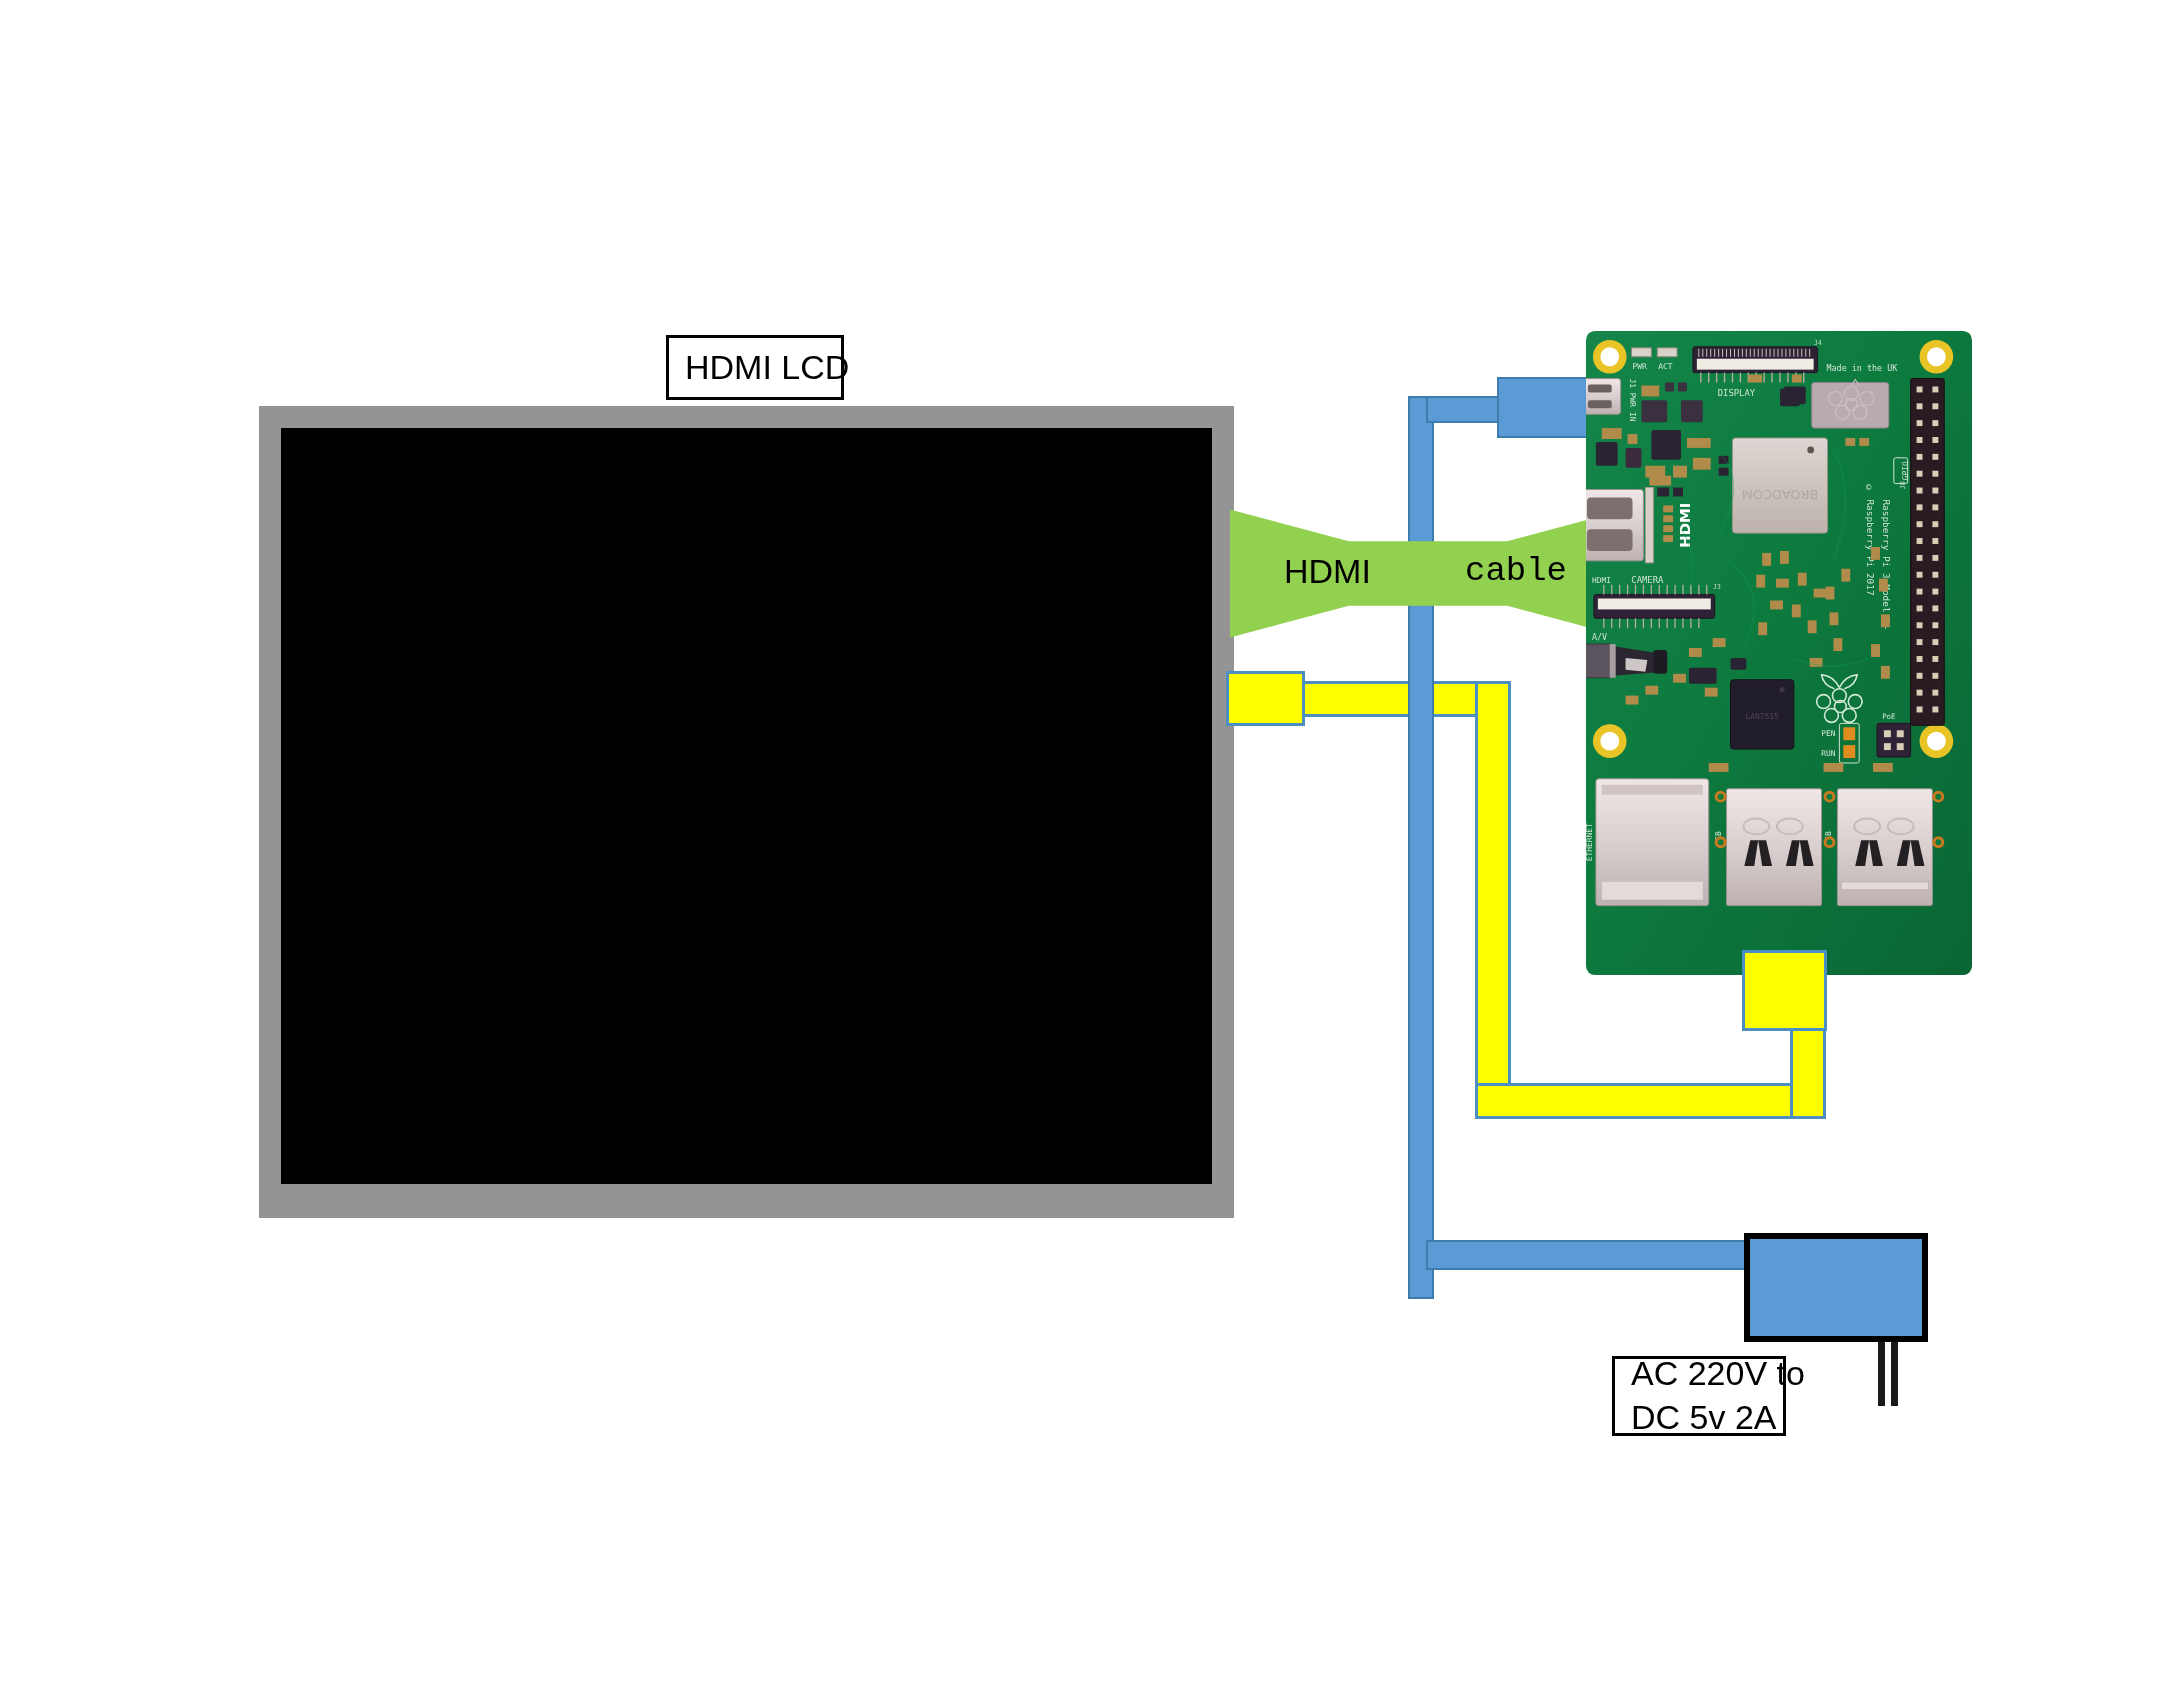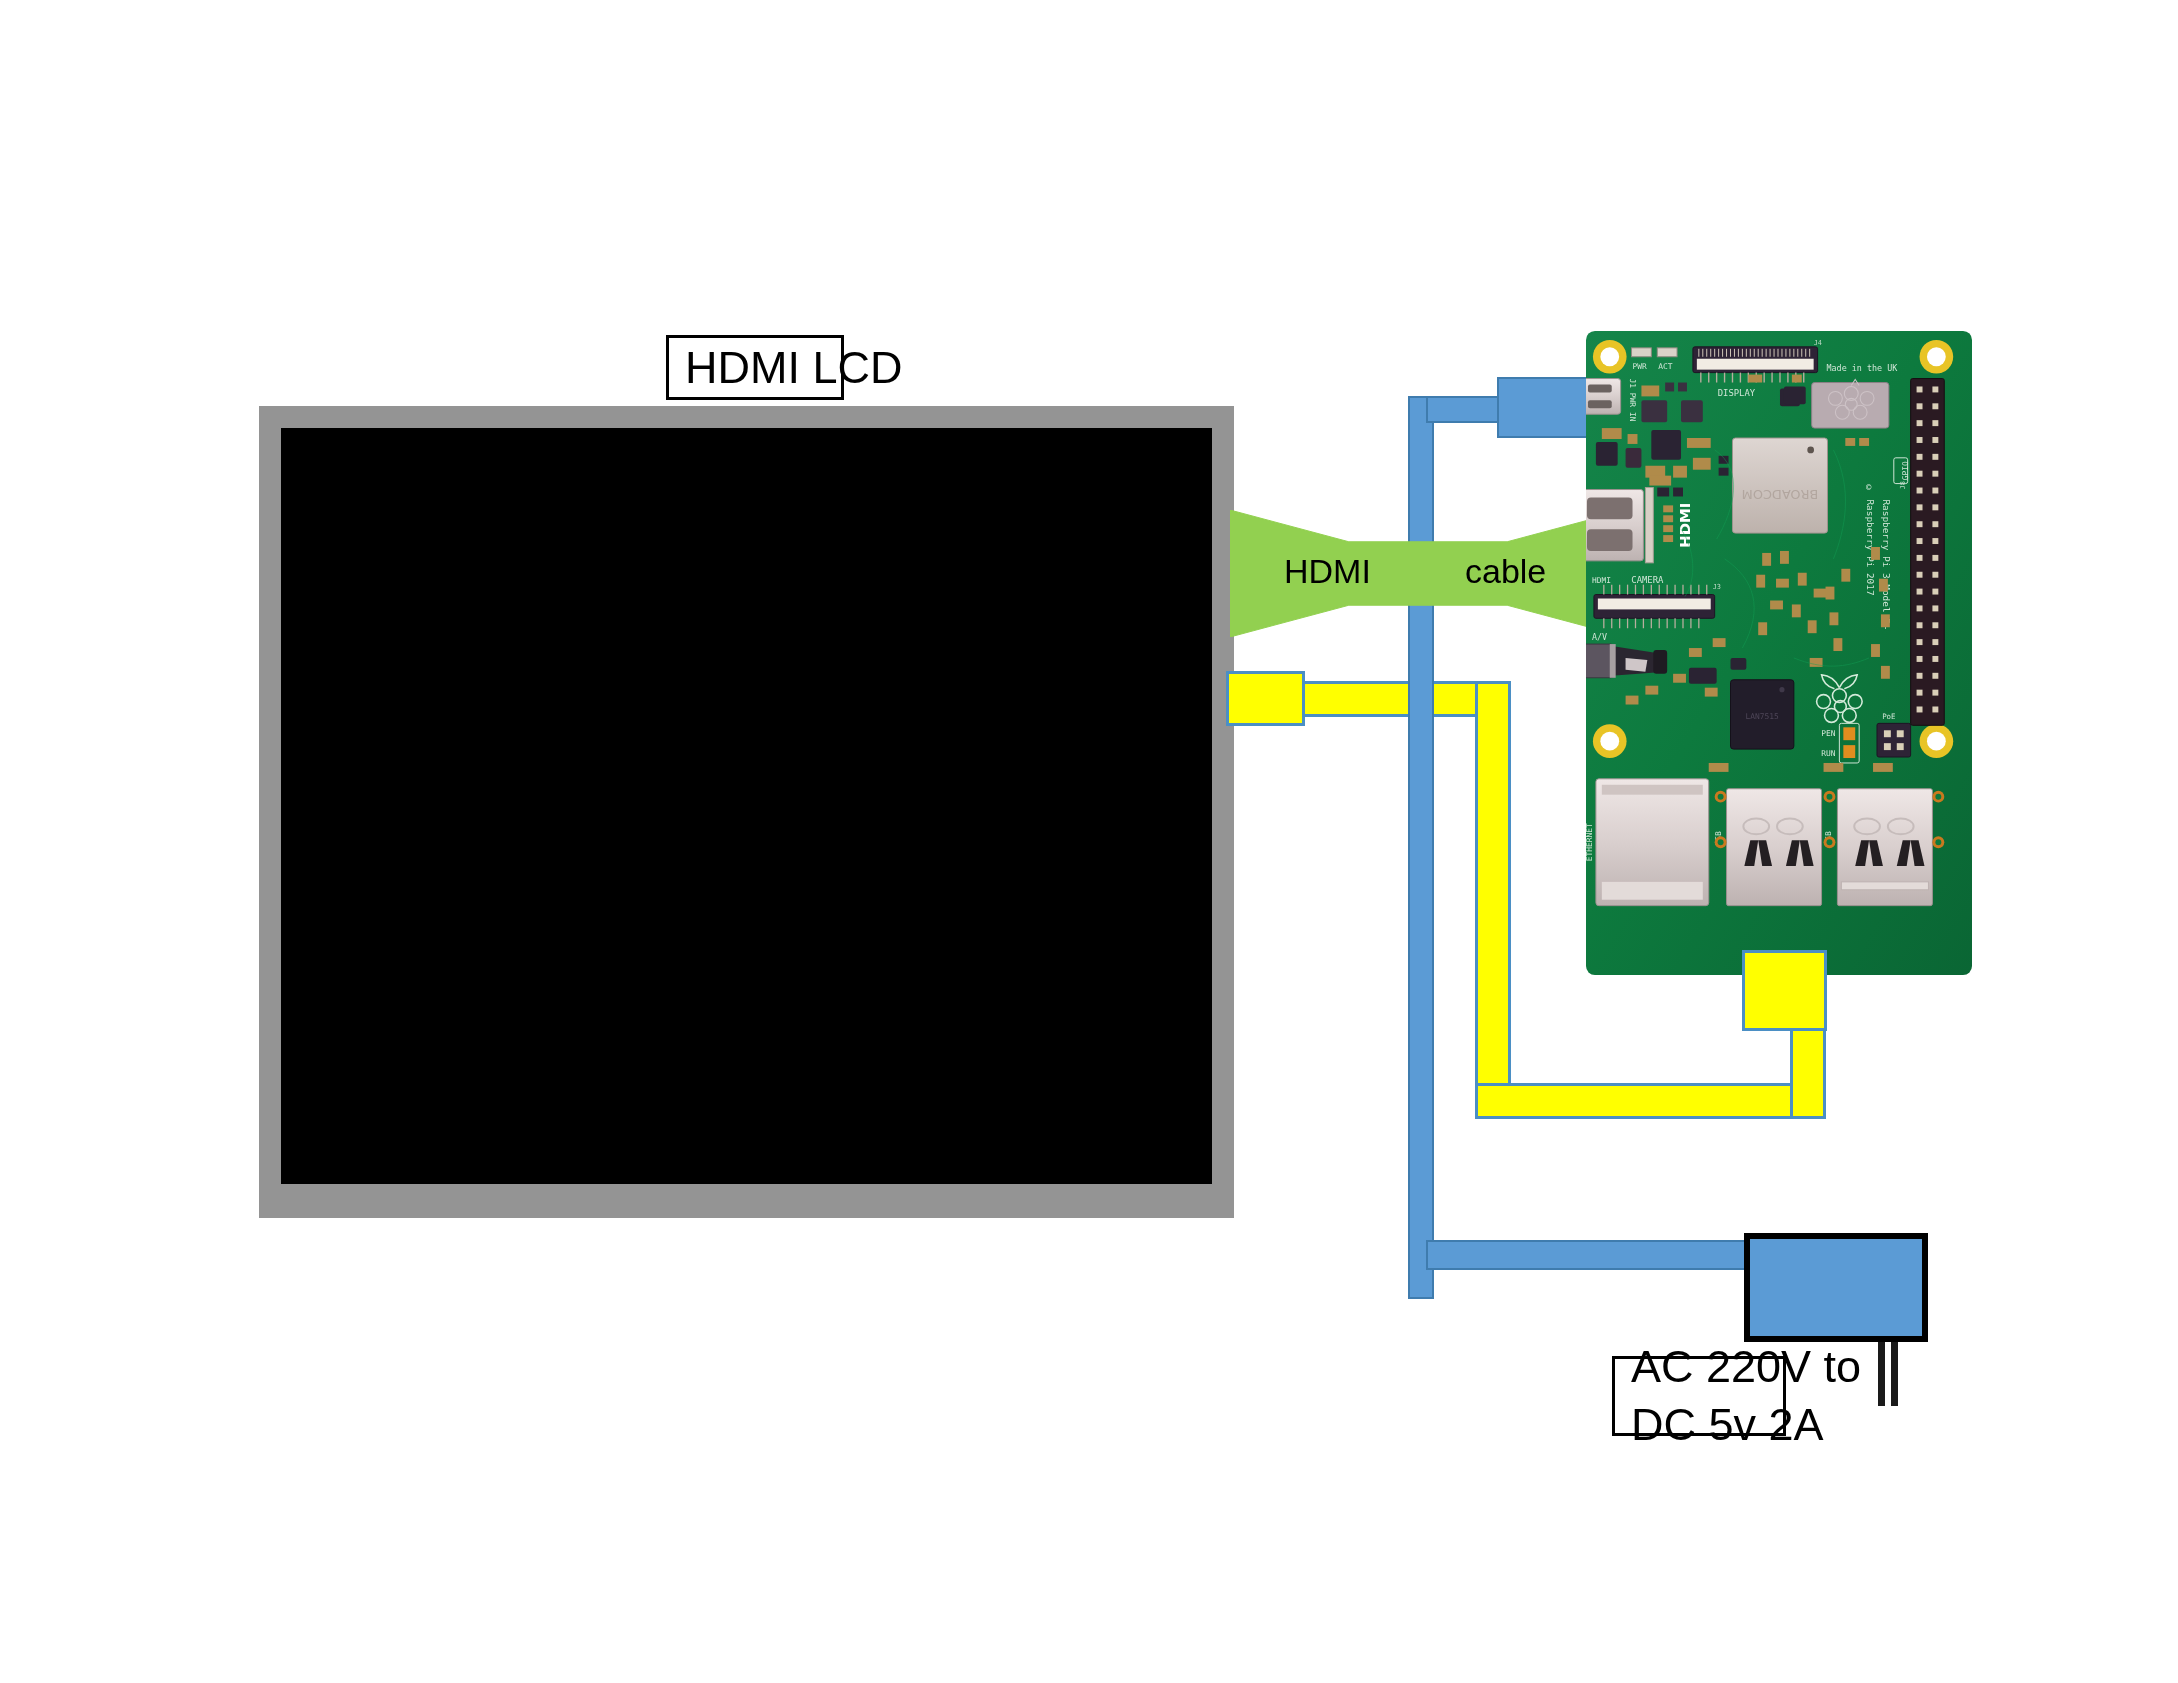--- a/index.html
+++ b/index.html
@@ -23,21 +23,21 @@
     background: #ffffff;
     border: 3px solid #000000;
     display: flex;
     flex-direction: column;
     align-items: flex-start;
     justify-content: center;
     padding: 6px 16px;
     z-index: 60;
   }
   .callout .line {
-    font-size: 45px;
+    font-size: 34px;
     color: #000000;
     line-height: 1.28;
     white-space: nowrap;
   }
 
   
   #lcd-monitor {
     position: absolute;
     left: 259px; top: 406px;
     width: 975px; height: 812px;
@@ -155,21 +155,21 @@
 
   <div class="conn-yellow" style="left:1742px; top:950px; width:85px; height:81px; z-index:34;"></div>
 
 
   <div id="hdmi-ribbon">
     <svg viewBox="0 0 400 128" preserveAspectRatio="none">
       <polygon points="0,0 120,32 280,32 400,0 400,128 280,96 120,96 0,128" fill="#92d050" stroke="#92d050" stroke-width="1"></polygon>
     </svg>
   </div>
   <span class="hdmi-text" style="left:1284px; top:552px;">HDMI</span>
-  <span class="hdmi-text" style="left:1465px; top:552px;">cable</span>
+  <span class="hdmi-text" style="left:1465px; top:552px;font-family:Liberation Mono, monospace;">cable</span>
 
   <div id="rpi-board">
     <svg viewBox="0 0 390 650" preserveAspectRatio="none">
       <defs>
         <linearGradient id="pcbgrad" x1="0" y1="0" x2="1" y2="1">
           <stop offset="0%" stop-color="#15854a"></stop>
           <stop offset="45%" stop-color="#0d7a3e"></stop>
           <stop offset="100%" stop-color="#0a6634"></stop>
         </linearGradient>
         <linearGradient id="metalgrad" x1="0" y1="0" x2="0" y2="1">

